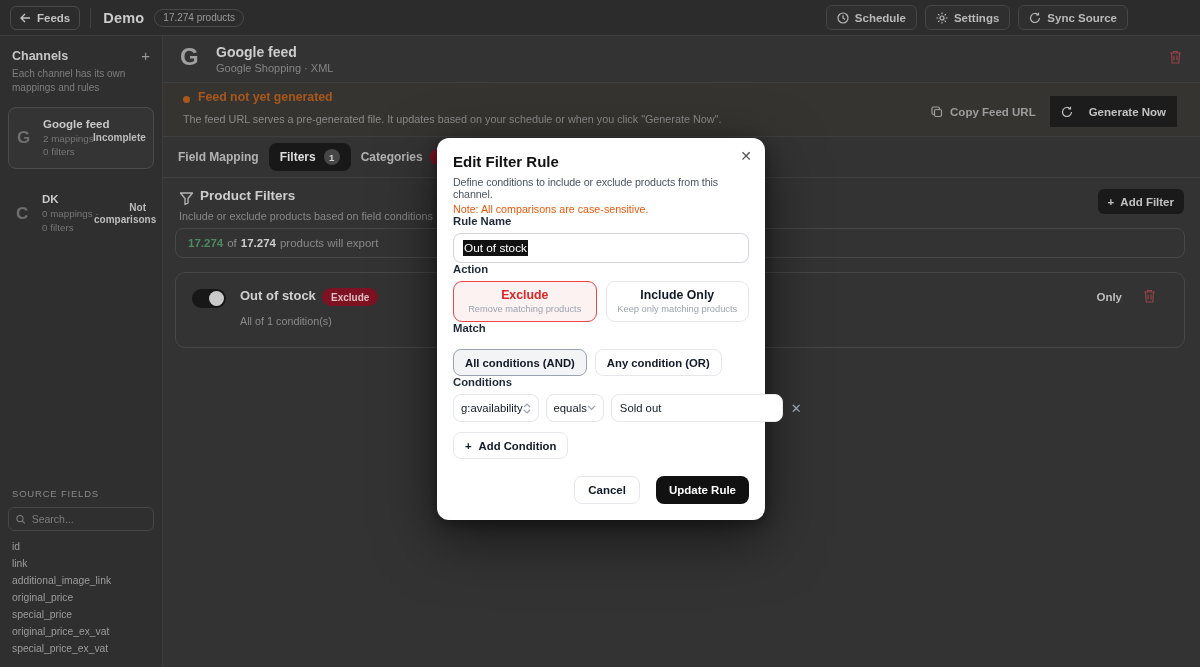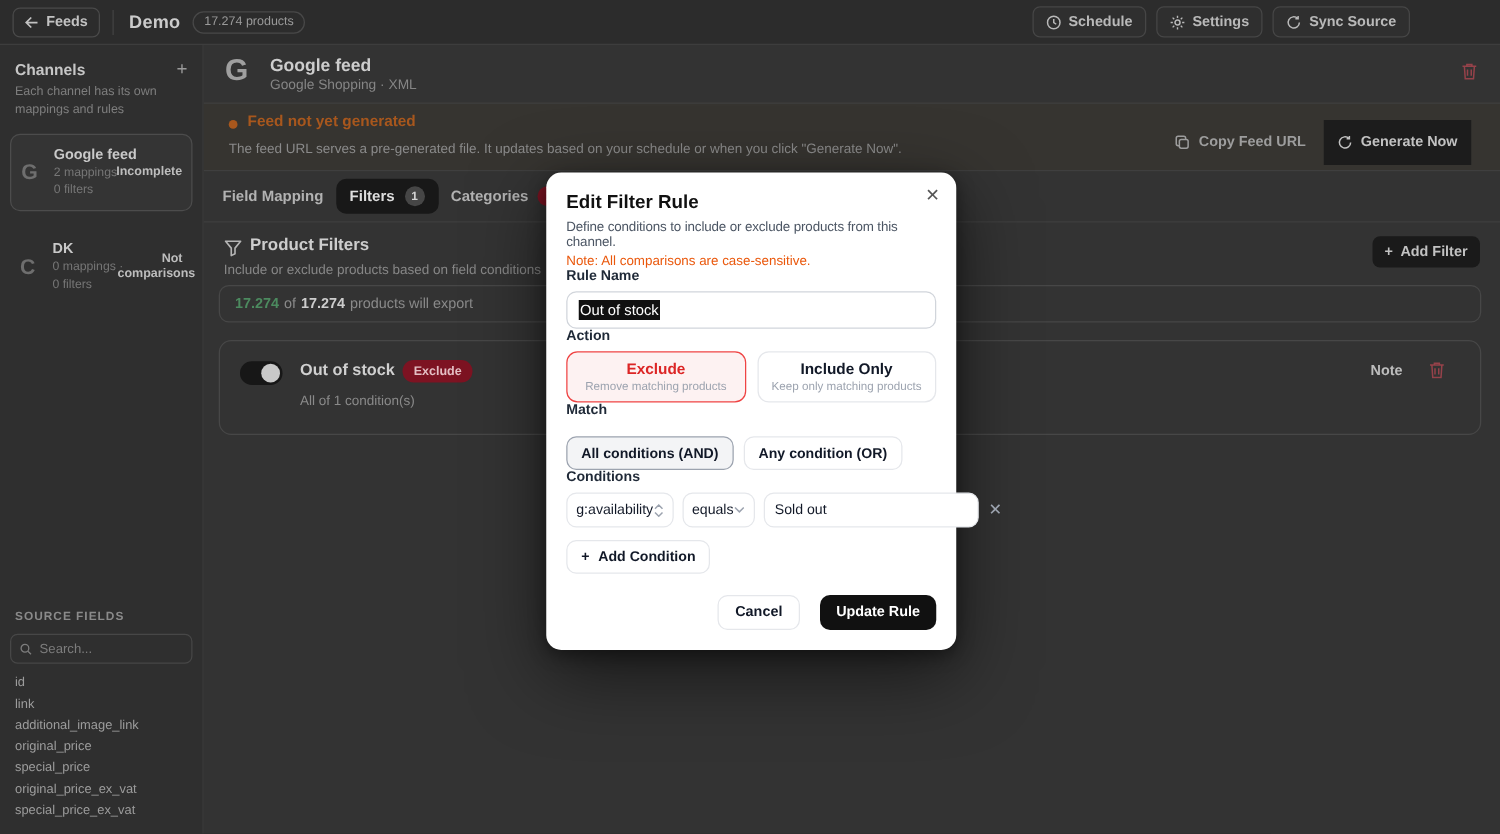--- a/index.html
+++ b/index.html
@@ -33,21 +33,21 @@
   .ch-card { margin:12px 8px 0 8px; padding:10px 8px; background:#343434; border:1px solid #4c4c4c;
              border-radius:8px; display:flex; align-items:center; cursor:pointer; position:relative; }
   .ch-row  { margin:14px 8px 0 8px; padding:10px 8px; display:flex; align-items:center; cursor:pointer; position:relative; }
   .ch-initial { width:22px; font-size:17px; font-weight:700; color:#6e6e6e; }
   .ch-info { width:60px; margin-left:4px; }
   .ch-name { font-size:11.5px; font-weight:700; color:#c9c9c9; white-space:nowrap; }
   .ch-meta { margin-top:2px; font-size:9.8px; line-height:1.35; color:#767676; }
   .ch-status { position:absolute; right:8px; top:50%; transform:translateY(-50%);
                font-size:10px; font-weight:700; color:#bdbdbd; text-align:right; width:52px; line-height:1.25; }
   .src-fields { margin-top:auto; padding:0 8px 10px 8px; }
-  .sf-title { padding-left:4px; font-size:9.5px; font-weight:700; letter-spacing:.8px; color:#8a8a8a; }
+  .sf-title { padding-left:4px; font-size:9.5px; font-weight:400; letter-spacing:.8px; color:#8a8a8a; }
   .sf-search { margin-top:8px; height:24px; border:1px solid #474747; border-radius:6px;
                display:flex; align-items:center; padding:0 7px; gap:6px; background:#2f2f2f; }
   .sf-search input { border:none; outline:none; background:transparent; width:100%;
                      font-size:10.5px; color:#bdbdbd; font-family:inherit; }
   .sf-search input::placeholder { color:#7d7d7d; }
   .sf-list { margin-top:7px; }
   .sf-item { padding:3px 4px; font-size:10.3px; color:#9c9c9c; cursor:pointer; }
 
   
   .main { position:absolute; left:163px; top:36px; width:1037px; height:631px; background:#333333; }
@@ -56,21 +56,21 @@
   .ch-sub-main { position:absolute; left:53px; top:26px; font-size:11px; color:#858585; }
   .hdr-trash { position:absolute; right:18px; top:14px; cursor:pointer; }
 
   .banner { position:absolute; left:0; right:0; top:46px; height:55px; background:#363430;
             border-top:1px solid #3f3f3f; border-bottom:1px solid #3f3f3f; }
   .b-dot { position:absolute; left:20px; top:13px; width:7px; height:7px; border-radius:50%; background:#a8571d; }
   .b-title { position:absolute; left:35px; top:7px; font-size:12.3px; font-weight:600; color:#a8571d; }
   .b-desc { position:absolute; left:20px; top:30px; font-size:10.8px; color:#8a8a8a; }
   .b-actions { position:absolute; right:23px; top:13px; display:flex; align-items:center; gap:14px; }
   .copy-btn { display:flex; align-items:center; gap:7px; color:#9d9d9d; font-size:11.5px; font-weight:600; cursor:pointer; background:none; border:none; font-family:inherit; }
-  .gen-btn { height:36px; padding:0 11px; display:flex; align-items:center; gap:7px; background:#1c1c1c;
+  .gen-btn { height:31px; padding:0 11px; display:flex; align-items:center; gap:16px; background:#1c1c1c;
              border:none; border-radius:0; color:#c2c2c2; font-size:11.5px; font-weight:600; cursor:pointer; font-family:inherit; }
 
   .tabs { position:absolute; left:0; top:101px; height:40px; display:flex; align-items:center; padding-left:15px; gap:10px; }
   .tab-plain { font-size:12px; font-weight:600; color:#b2b2b2; cursor:pointer; display:flex; align-items:center; gap:7px; }
   .tab-active { height:28px; padding:0 11px; background:#181818; border-radius:8px; display:flex; align-items:center; gap:8px;
                 color:#dedede; font-size:12px; font-weight:600; cursor:pointer; }
   .tab-count { width:16px; height:16px; border-radius:50%; background:#464646; color:#d3d3d3;
                font-size:9.5px; display:flex; align-items:center; justify-content:center; }
   .tab-badge-red { height:16px; padding:0 7px; border-radius:8px; background:#7d1322; color:#d9a7ad;
                    font-size:9.5px; font-weight:700; display:flex; align-items:center; }
@@ -288,21 +288,21 @@
       <span class="stat-gray">products will export</span>
     </div>
 
     <div class="rule-card">
       <div class="toggle">
           <div class="knob"></div>
         </div>
       <div class="rule-name">Out of stock</div>
       <div class="rule-badge">Exclude</div>
       <div class="rule-summary">All of 1 condition(s)</div>
-      <div class="rule-edit">Note</div>
+      <div class="rule-edit">Only</div>
       <div class="rule-trash">
         <svg width="13" height="14" viewBox="0 0 13 14">
             <path d="M1 3 H12 M4.5 3 V1.5 H8.5 V3 M2.5 3 L3.2 13 H9.8 L10.5 3 M5 5.5 V10.5 M8 5.5 V10.5" stroke="#96424a" stroke-width="1.2" fill="none"></path>
           </svg>
       </div>
     </div>
   </div>
 
   <div class="modal">
     <div class="m-close">✕</div>

